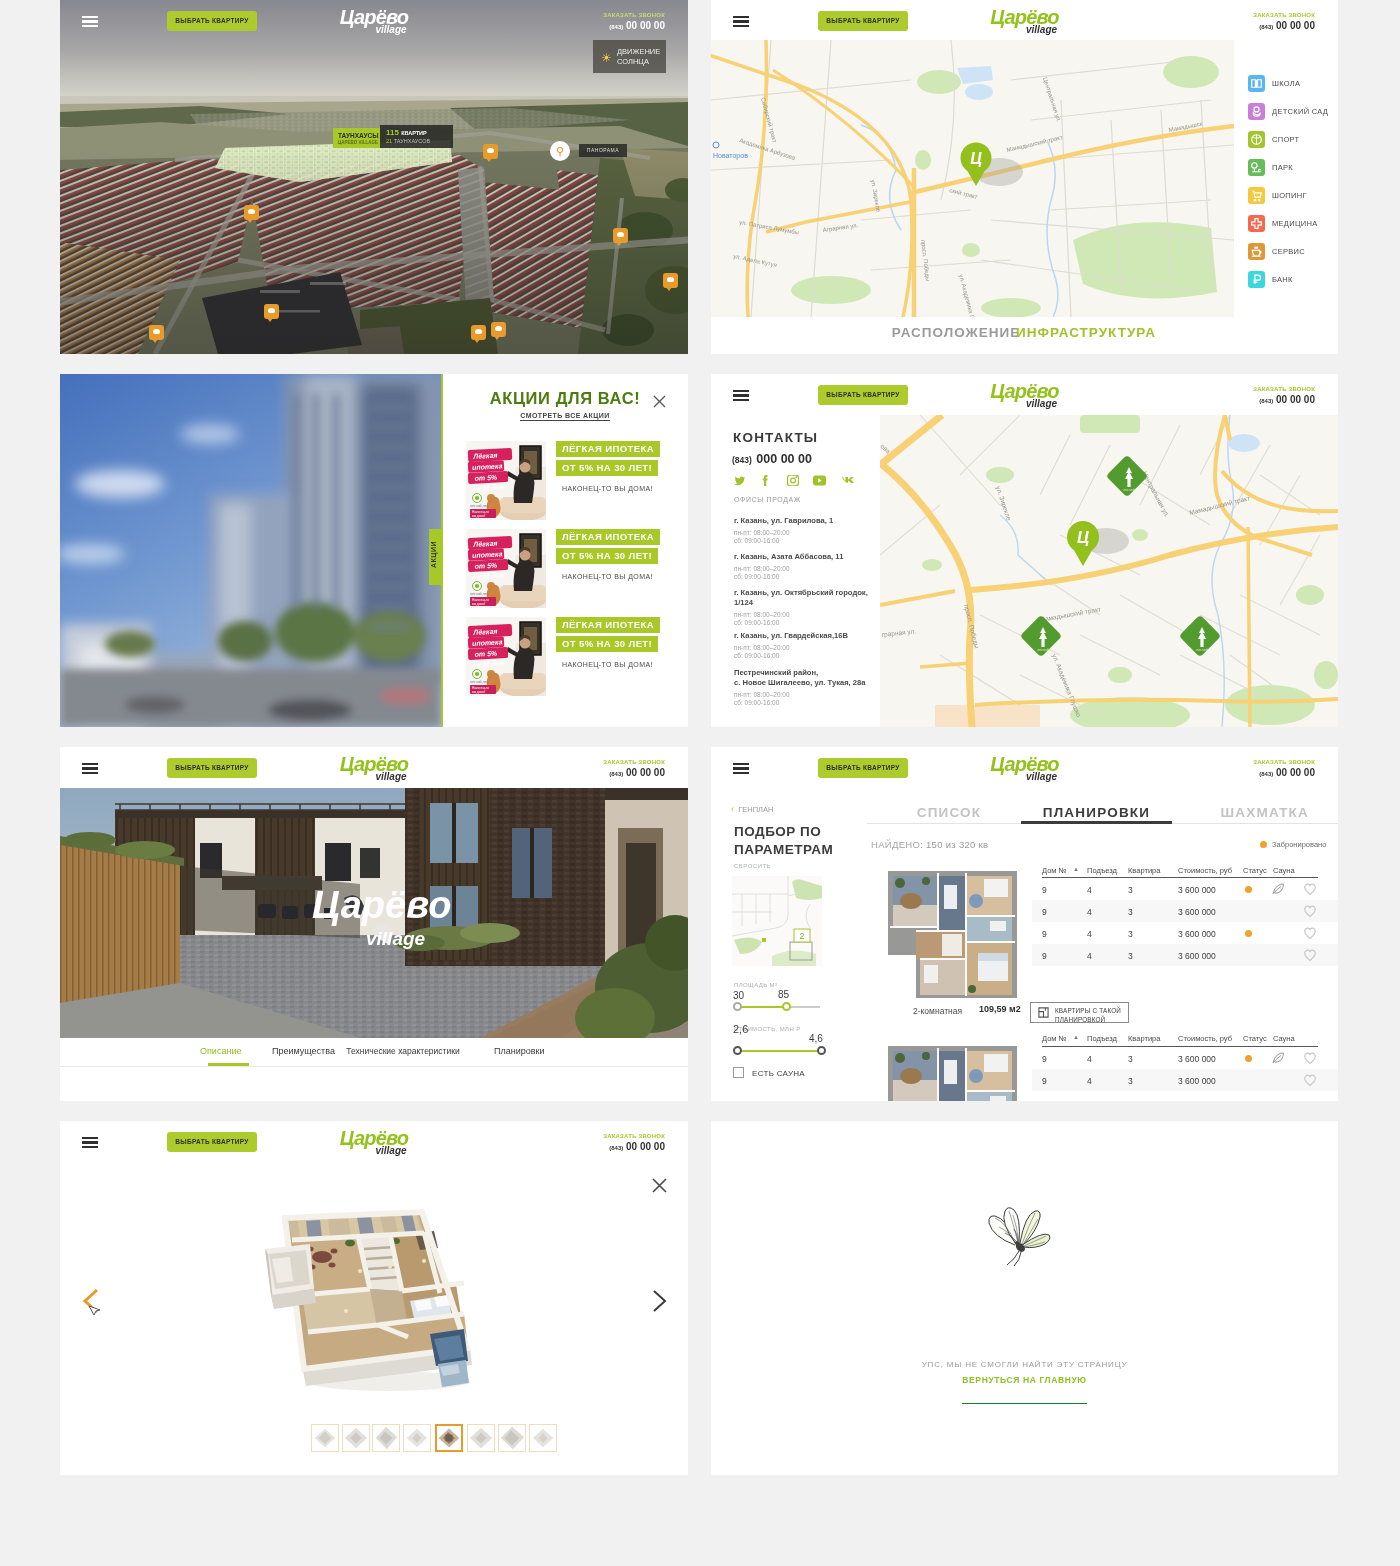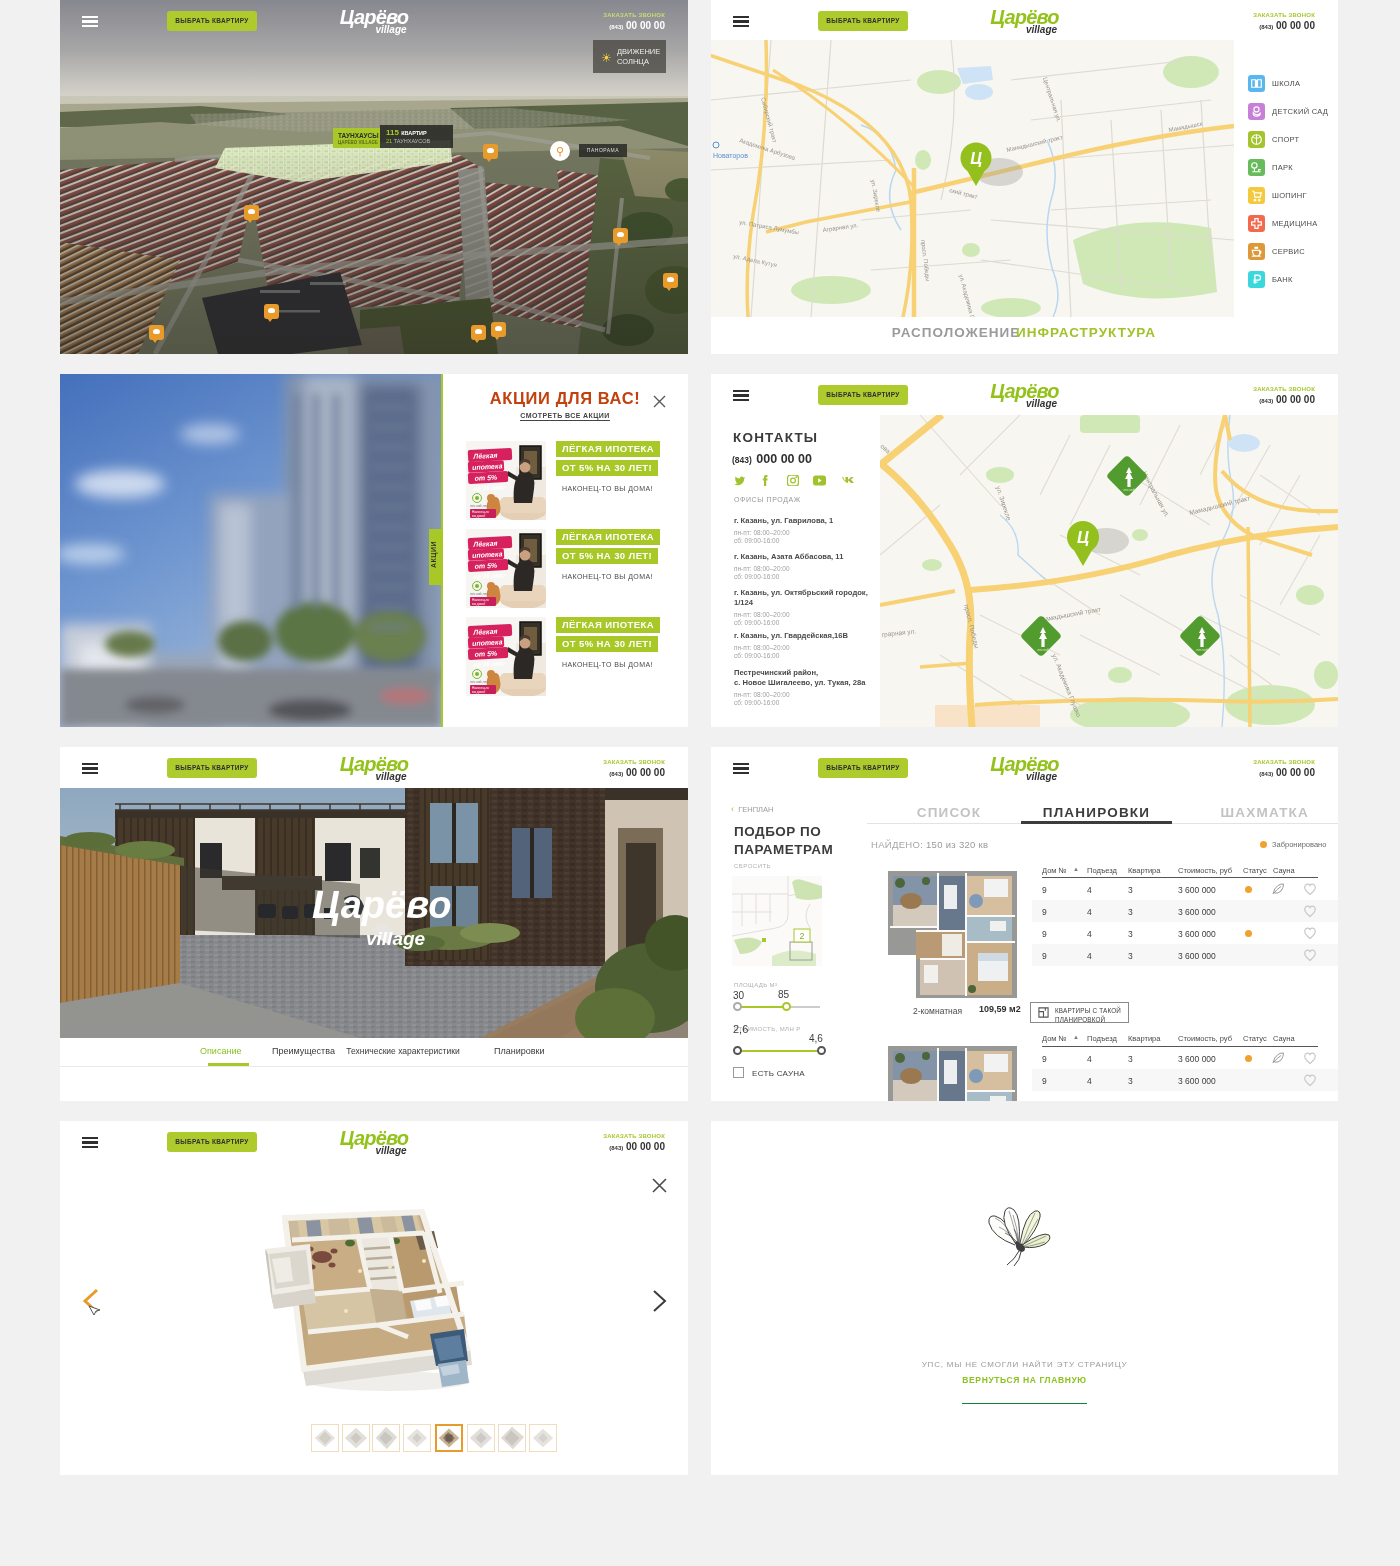--- a/index.html
+++ b/index.html
@@ -333,21 +333,21 @@
 <rect x="232" y="20" width="8" height="215"></rect>
         <rect x="252" y="20" width="8" height="215"></rect>
         <rect x="272" y="20" width="8" height="215"></rect>
 </g>
 </svg>
 <div style="position:absolute;left:381px;top:0;width:2px;height:353px;background:#a8c827;z-index:3"></div>
 <div style="position:absolute;left:369px;top:155px;width:12px;height:56px;background:#a8c827;z-index:3">
 <span style="position:absolute;left:-21px;top:22px;transform:rotate(-90deg);font-size:7px;font-weight:bold;color:#2f2f2f;letter-spacing:.5px;width:50px;text-align:center">АКЦИИ</span>
 </div>
 <div style="position:absolute;left:383px;top:0;width:245px;height:353px;background:#fff"></div>
-<div style="position:absolute;left:400px;top:15px;width:210px;text-align:center;font-size:16.5px;font-weight:bold;color:#c2410c;letter-spacing:.6px;z-index:2">АКЦИИ ДЛЯ ВАС!</div>
+<div style="position:absolute;left:400px;top:15px;width:210px;text-align:center;font-size:16.5px;font-weight:bold;color:#4d7c0f;letter-spacing:.6px;z-index:2">АКЦИИ ДЛЯ ВАС!</div>
 <svg width="15" height="15" viewBox="0 0 15 15" style="position:absolute;left:592px;top:20px;z-index:2">
       <path d="M2 2 L13 13 M13 2 L2 13" stroke="#5a5a5a" stroke-width="1.4"></path>
     </svg>
 <div style="position:absolute;left:400px;top:38px;width:210px;text-align:center;font-size:7px;font-weight:bold;color:#444;letter-spacing:.4px;z-index:2"><span style="border-bottom:1px solid #444;padding-bottom:1px">СМОТРЕТЬ ВСЕ АКЦИИ</span></div>
 <svg width="0" height="0" style="position:absolute">
       <defs>
         <g id="pthumb">
 <rect width="80" height="79" fill="#f7f5f2"></rect>
 <rect x="50" y="26" width="30" height="53" fill="#efe9e2"></rect>
 <rect x="54" y="5" width="21" height="33" fill="#353028" stroke="#171511" stroke-width="1.5"></rect>

